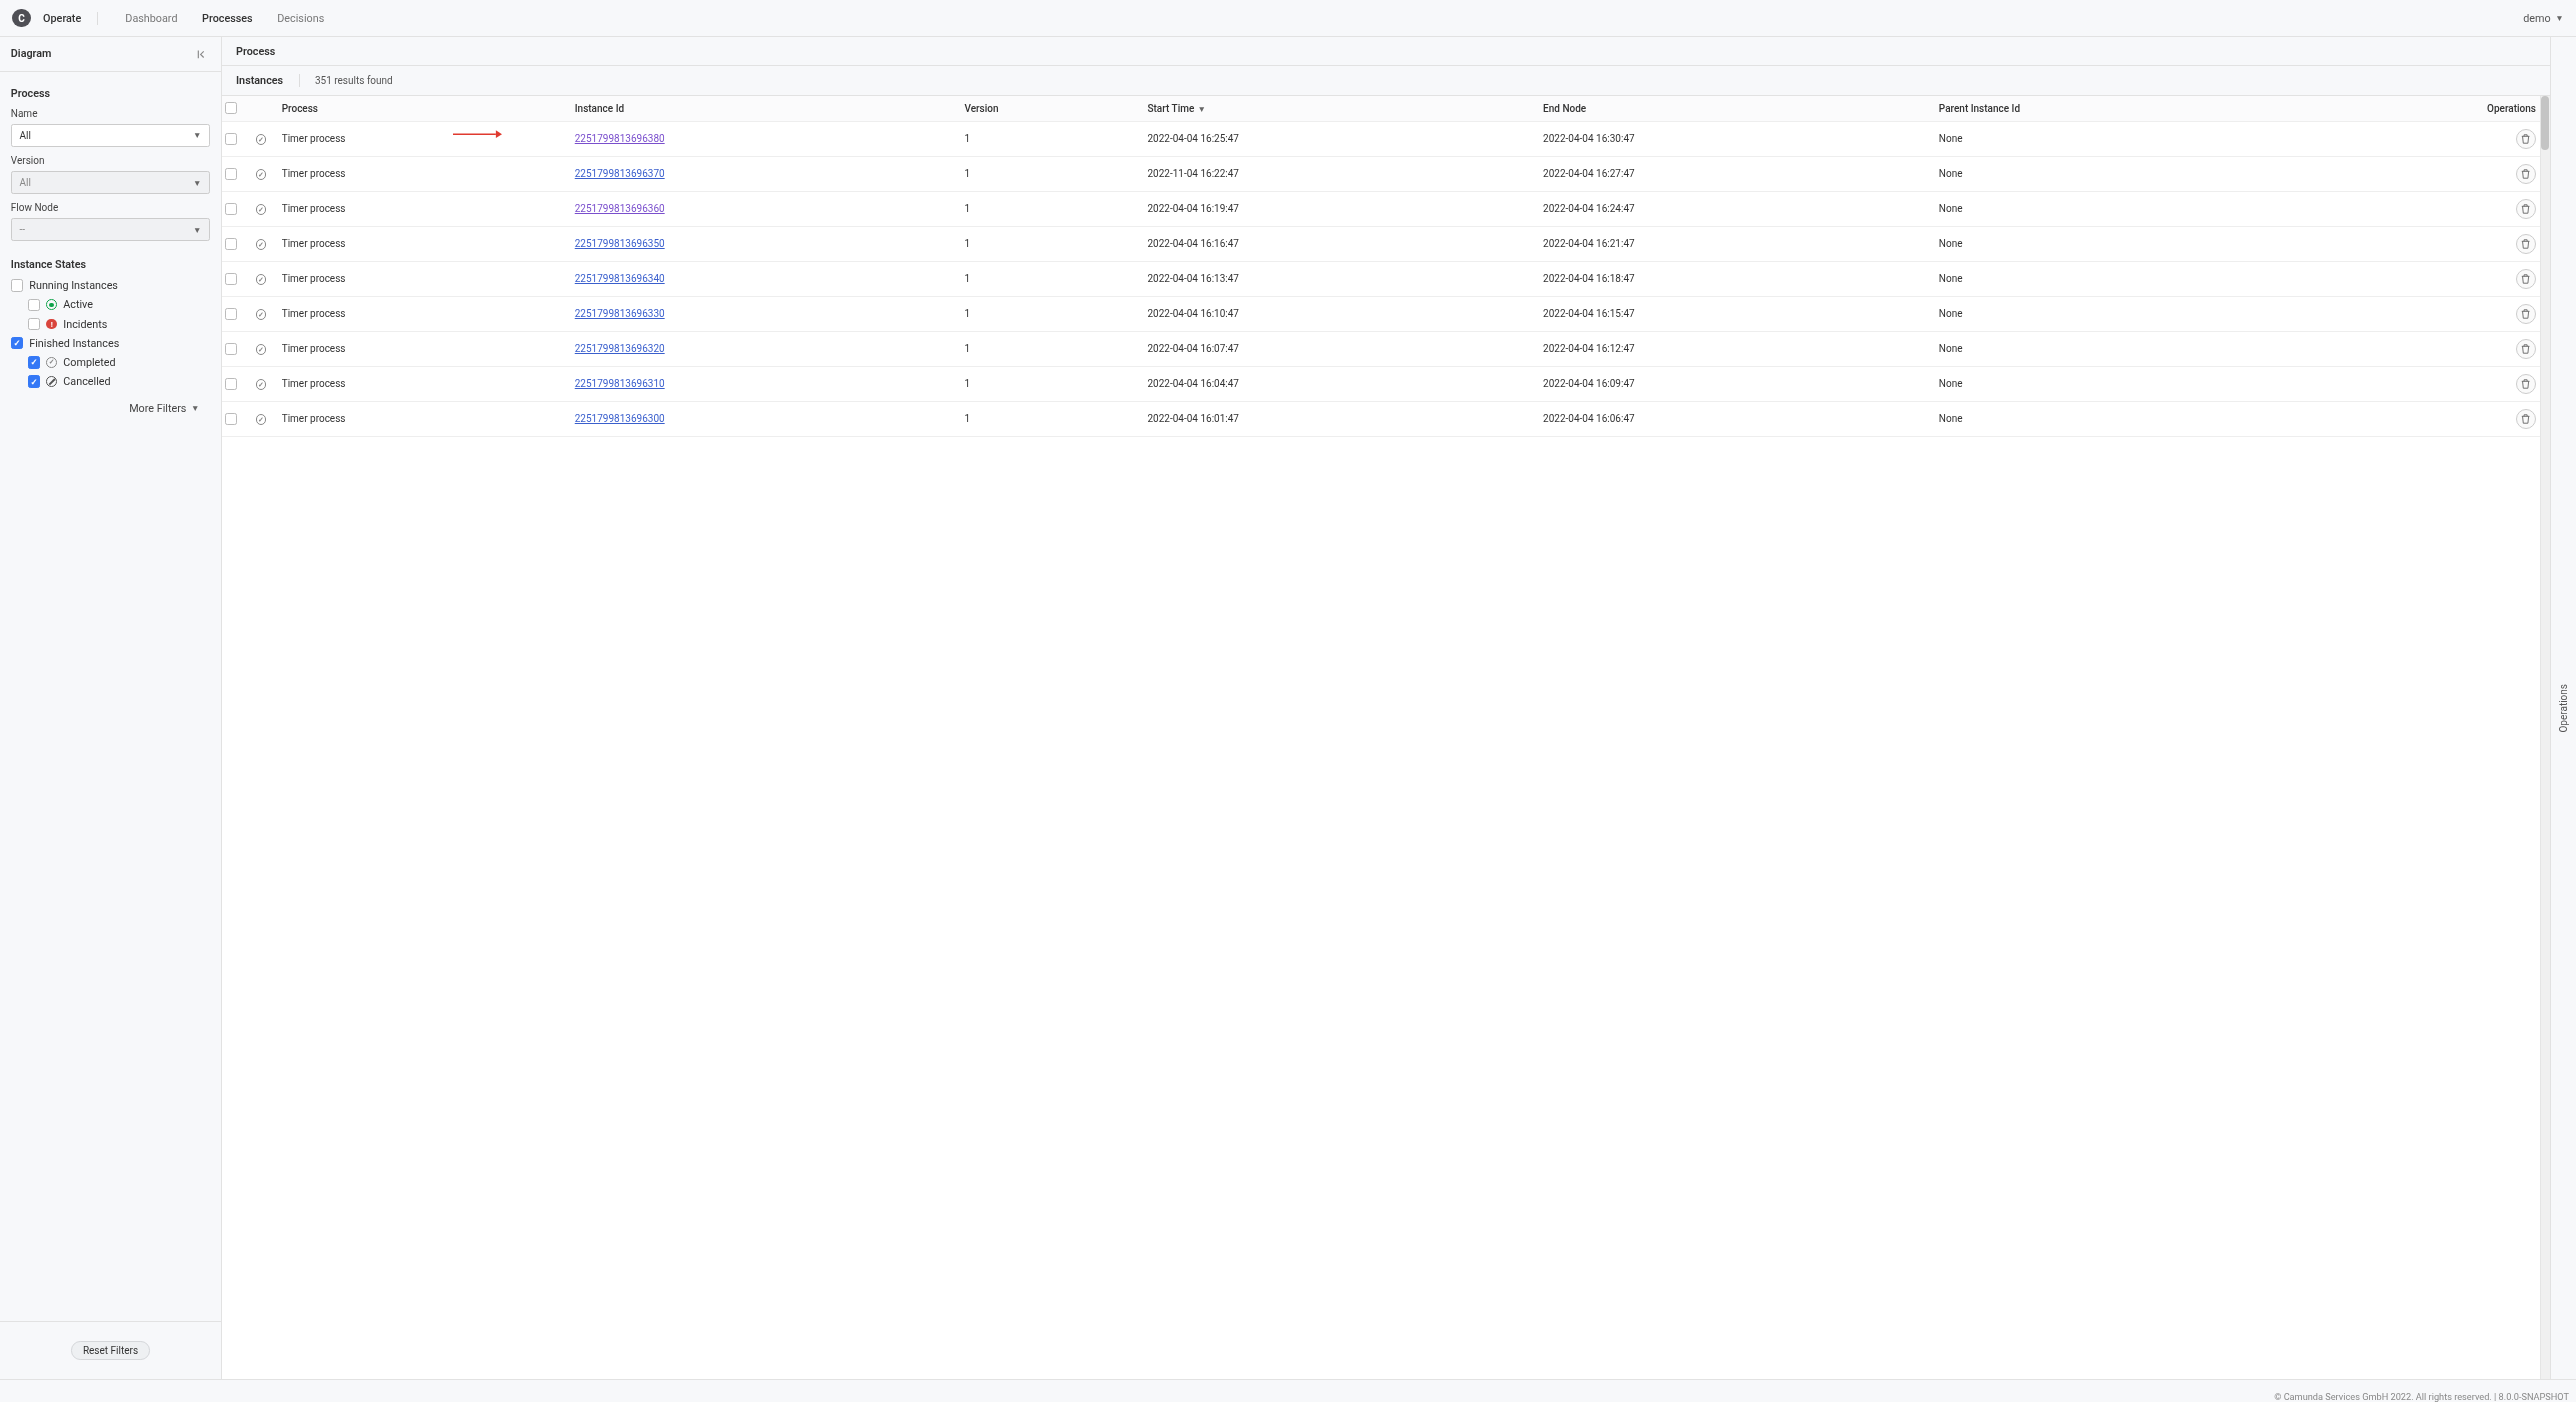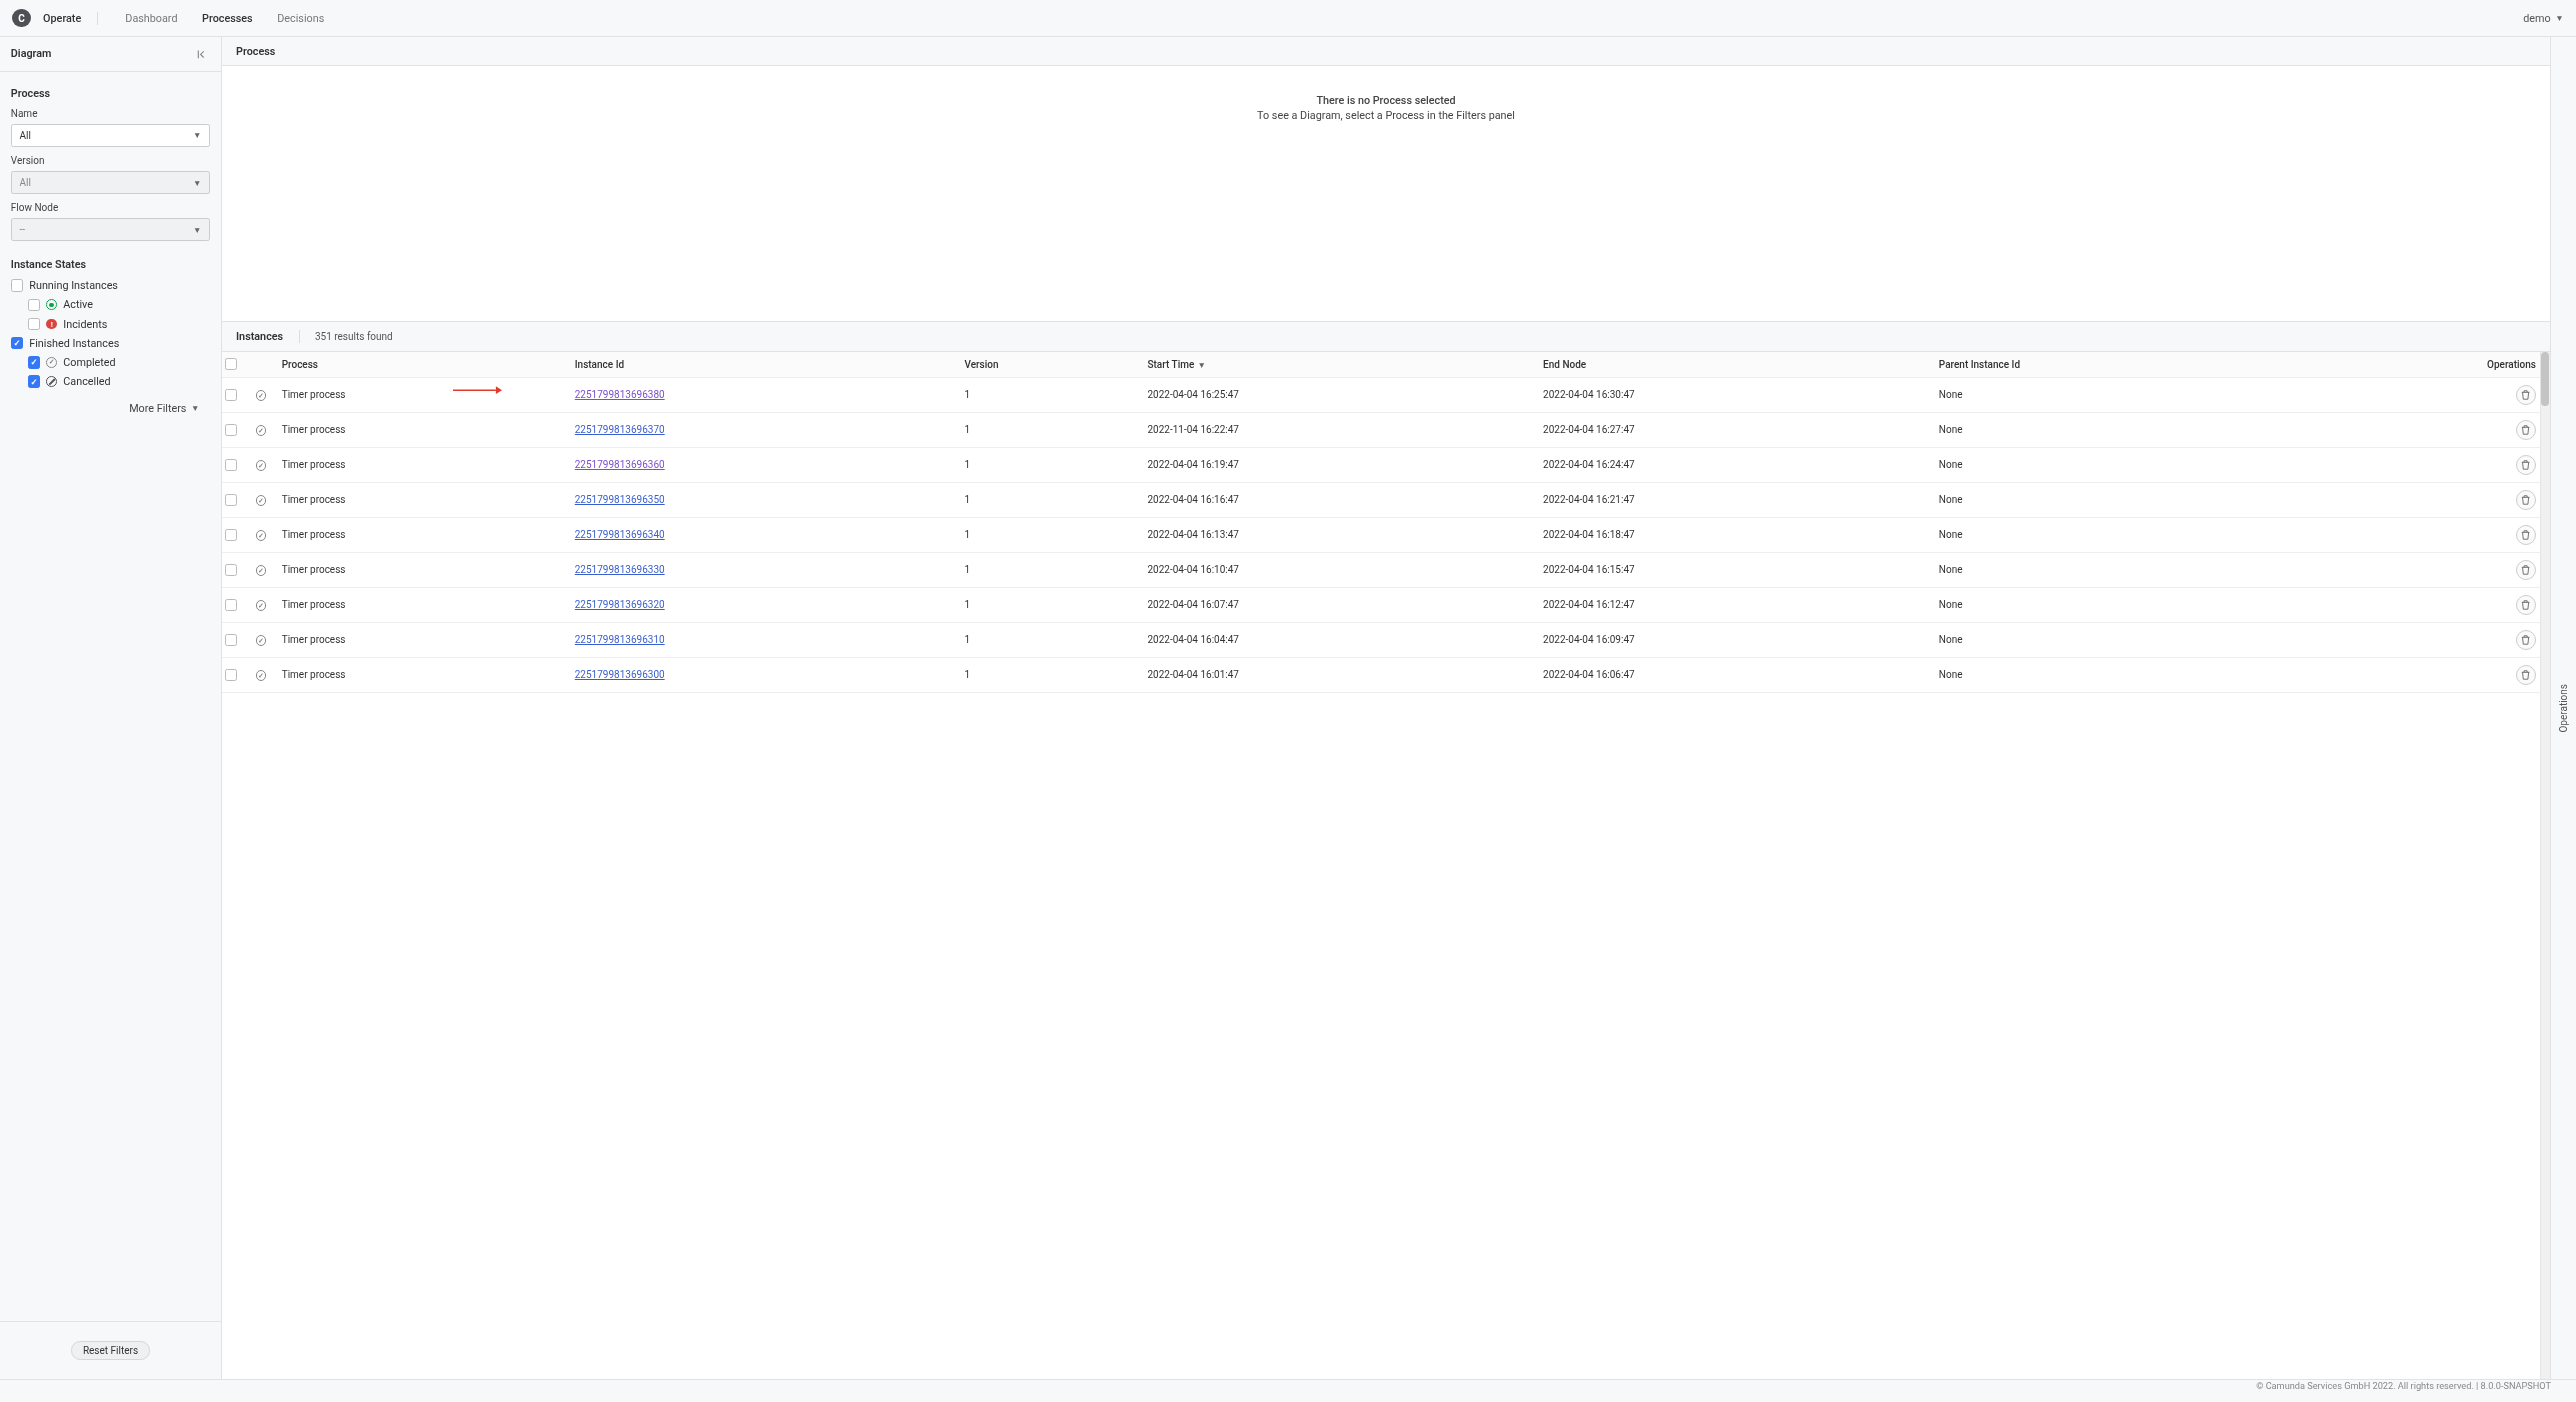--- a/index.html
+++ b/index.html
@@ -141,21 +141,21 @@
   right: 0;
   width: 26px;
   height: calc(100vh - 37px - 23px);
   border-left: 0.8px solid #e2e2e2;
   background: #f7f8fa;
   display: flex;
   align-items: center;
   justify-content: center;
 }
 .operations-tab span { writing-mode: vertical-rl; transform: rotate(180deg); font-size: 10px; color:#555; }
-.footer { height:23px; border-top:0.8px solid #e2e2e2; background:#f7f8fa; font-size:9.2px; color:#888; display:flex; align-items:flex-start; justify-content:flex-end; padding: 0 25px; }
+.footer { height:23px; border-top:0.8px solid #e2e2e2; background:#f7f8fa; font-size:9.2px; color:#888; display:flex; align-items:flex-end; justify-content:flex-end; padding: 0 7px; }
 .content-inner { margin-right: 26px; display:flex; flex-direction:column; height:100%; }
 .arrow-annot { position:absolute; left:179px; top:6.2px; width:49px; height:12.3px; pointer-events:none; }
 .chev { font-size: 8.5px; color:#666; }
 .scroll-track { position:absolute; right:0; top:0; bottom:0; width:10px; background:#f0f0f0; border-left:0.8px solid #e5e5e5; }
 .scroll-thumb { position:absolute; right:0.8px; top:0; width:8.5px; height:54px; background:#c4c4c4; border-radius:4.6px; }
 </style>
 </head>
 <body>
 
 <div class="top-bar">
@@ -239,24 +239,20 @@
       </div>
     </div>
     <div class="reset-wrap">
       <span class="reset-btn">Reset Filters</span>
     </div>
   </div>
 
   <div class="content">
     <div class="content-inner">
       <div class="process-header">Process</div>
-      <div class="diagram-placeholder">
-        <div class="line1">There is no Process selected</div>
-        <div>To see a Diagram, select a Process in the Filters panel</div>
-      </div>
       <div class="instances-header">
         <span class="instances-title">Instances</span>
         <span class="results-count">351 results found</span>
       </div>
       <div class="table-wrap">
         <table>
           <thead>
             <tr>
               <th class="narrow">
                   <span class="checkbox"></span>

